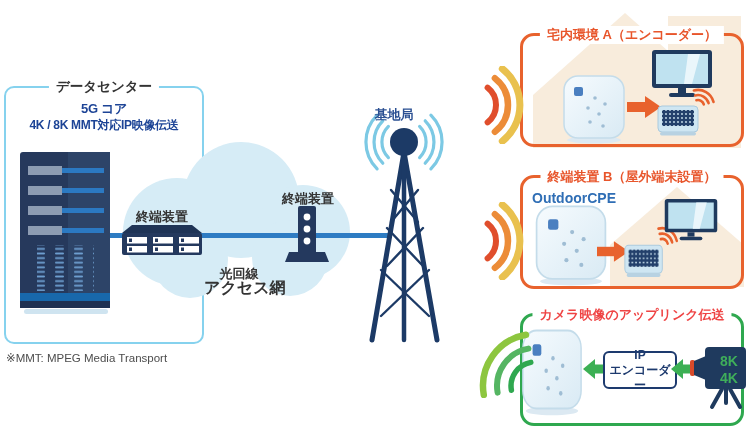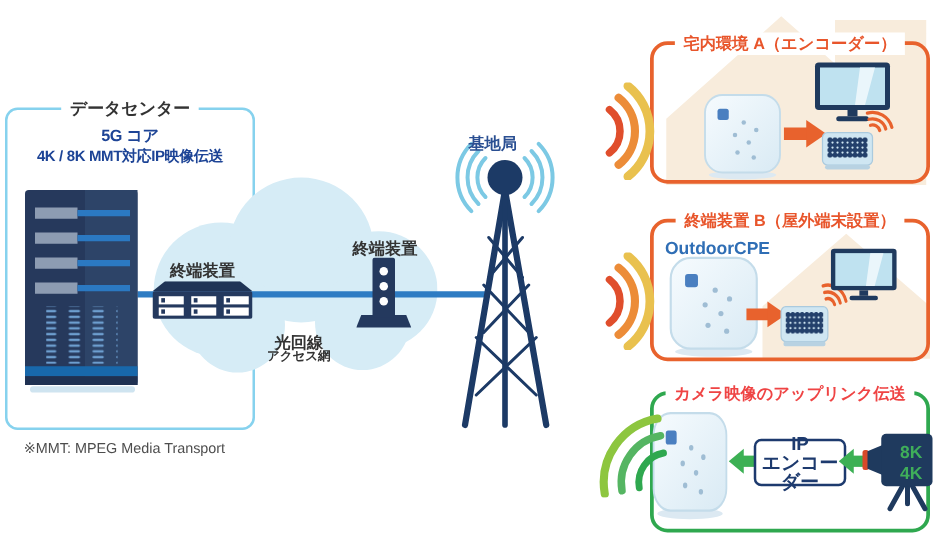--- a/index.html
+++ b/index.html
@@ -15,25 +15,25 @@
     position:absolute;top:-10px;left:50%;transform:translateX(-50%);
     background:#fff;padding:0 7px;white-space:nowrap;
     font-weight:bold;font-size:13.5px;color:#333;z-index:6;
   }
   .panel-title.orange{color:#e8552b;font-size:13px;}
   .panel-title.green{color:#ef4444;font-size:13px;text-align:right;}
   .jp-label{font-weight:bold;font-size:13px;color:#333;text-align:center;white-space:nowrap;z-index:5;}
   .blue-text{font-weight:bold;color:#1d4496;text-align:center;z-index:5;}
   .cpe-name{font-weight:bold;font-size:14px;color:#2f6eb5;text-align:center;white-space:nowrap;z-index:5;}
   .antenna-label{font-weight:bold;font-size:13px;color:#2a4f92;text-align:center;white-space:nowrap;z-index:5;}
-  .footnote{font-size:11.5px;color:#4d4d4d;z-index:5;margin-left:13px;}
+  .footnote{font-size:11.5px;color:#4d4d4d;z-index:5;}
   .fiber-line{background:#2e7cc3;z-index:3;}
   .encoder-box{
     background:#fff;border:2px solid #1d3a6e;border-radius:6px;box-sizing:border-box;
-    color:#1d3a6e;font-weight:bold;font-size:15px;line-height:15px;text-align:center;
+    color:#1d3a6e;font-weight:bold;font-size:12px;line-height:15px;text-align:center;
     display:flex;flex-direction:column;justify-content:center;z-index:4;
   }
   svg{display:block;}
   svg text{font-family:"Liberation Sans","DejaVu Sans",sans-serif;font-weight:bold;}
   .z0{z-index:0}.z2{z-index:2}.z4{z-index:4}
 </style>
 </head>
 <body>
 
 <div id="stage">
@@ -112,21 +112,21 @@
   <svg class="abs z4" style="left:285px;top:206px;" width="44" height="58" viewBox="0 0 44 58">
     <polygon points="4,46 40,46 44,56 0,56" fill="#24395e"></polygon>
     <rect x="13" y="0" width="18" height="48" rx="2" fill="#24395e"></rect>
     <g fill="#ffffff">
       <circle cx="22" cy="11" r="3.4"></circle>
         <circle cx="22" cy="23" r="3.4"></circle>
         <circle cx="22" cy="35" r="3.4"></circle>
     </g>
   </svg>
 
-  <div class="abs jp-label" style="left:204px;top:278px;width:70px;font-size:10px;">アクセス網</div>
+  <div class="abs jp-label" style="left:204px;top:278px;width:70px;font-size:16px;">アクセス網</div>
 
   <div class="abs antenna-label" style="left:368px;top:106px;width:52px;">基地局</div>
   <svg class="abs z4" style="left:338px;top:108px;" width="132" height="236" viewBox="0 0 132 236">
     <g stroke="#7cc9e4" stroke-width="3.2" fill="none" stroke-linecap="round">
       <path d="M 50.4 18.4 A 22 22 0 0 0 50.4 49.6"></path>
       <path d="M 44.8 12.8 A 30 30 0 0 0 44.8 55.2"></path>
       <path d="M 39.1 7.1 A 38 38 0 0 0 39.1 60.9"></path>
       <path d="M 81.6 18.4 A 22 22 0 0 1 81.6 49.6"></path>
       <path d="M 87.2 12.8 A 30 30 0 0 1 87.2 55.2"></path>
       <path d="M 92.9 7.1 A 38 38 0 0 1 92.9 60.9"></path>

